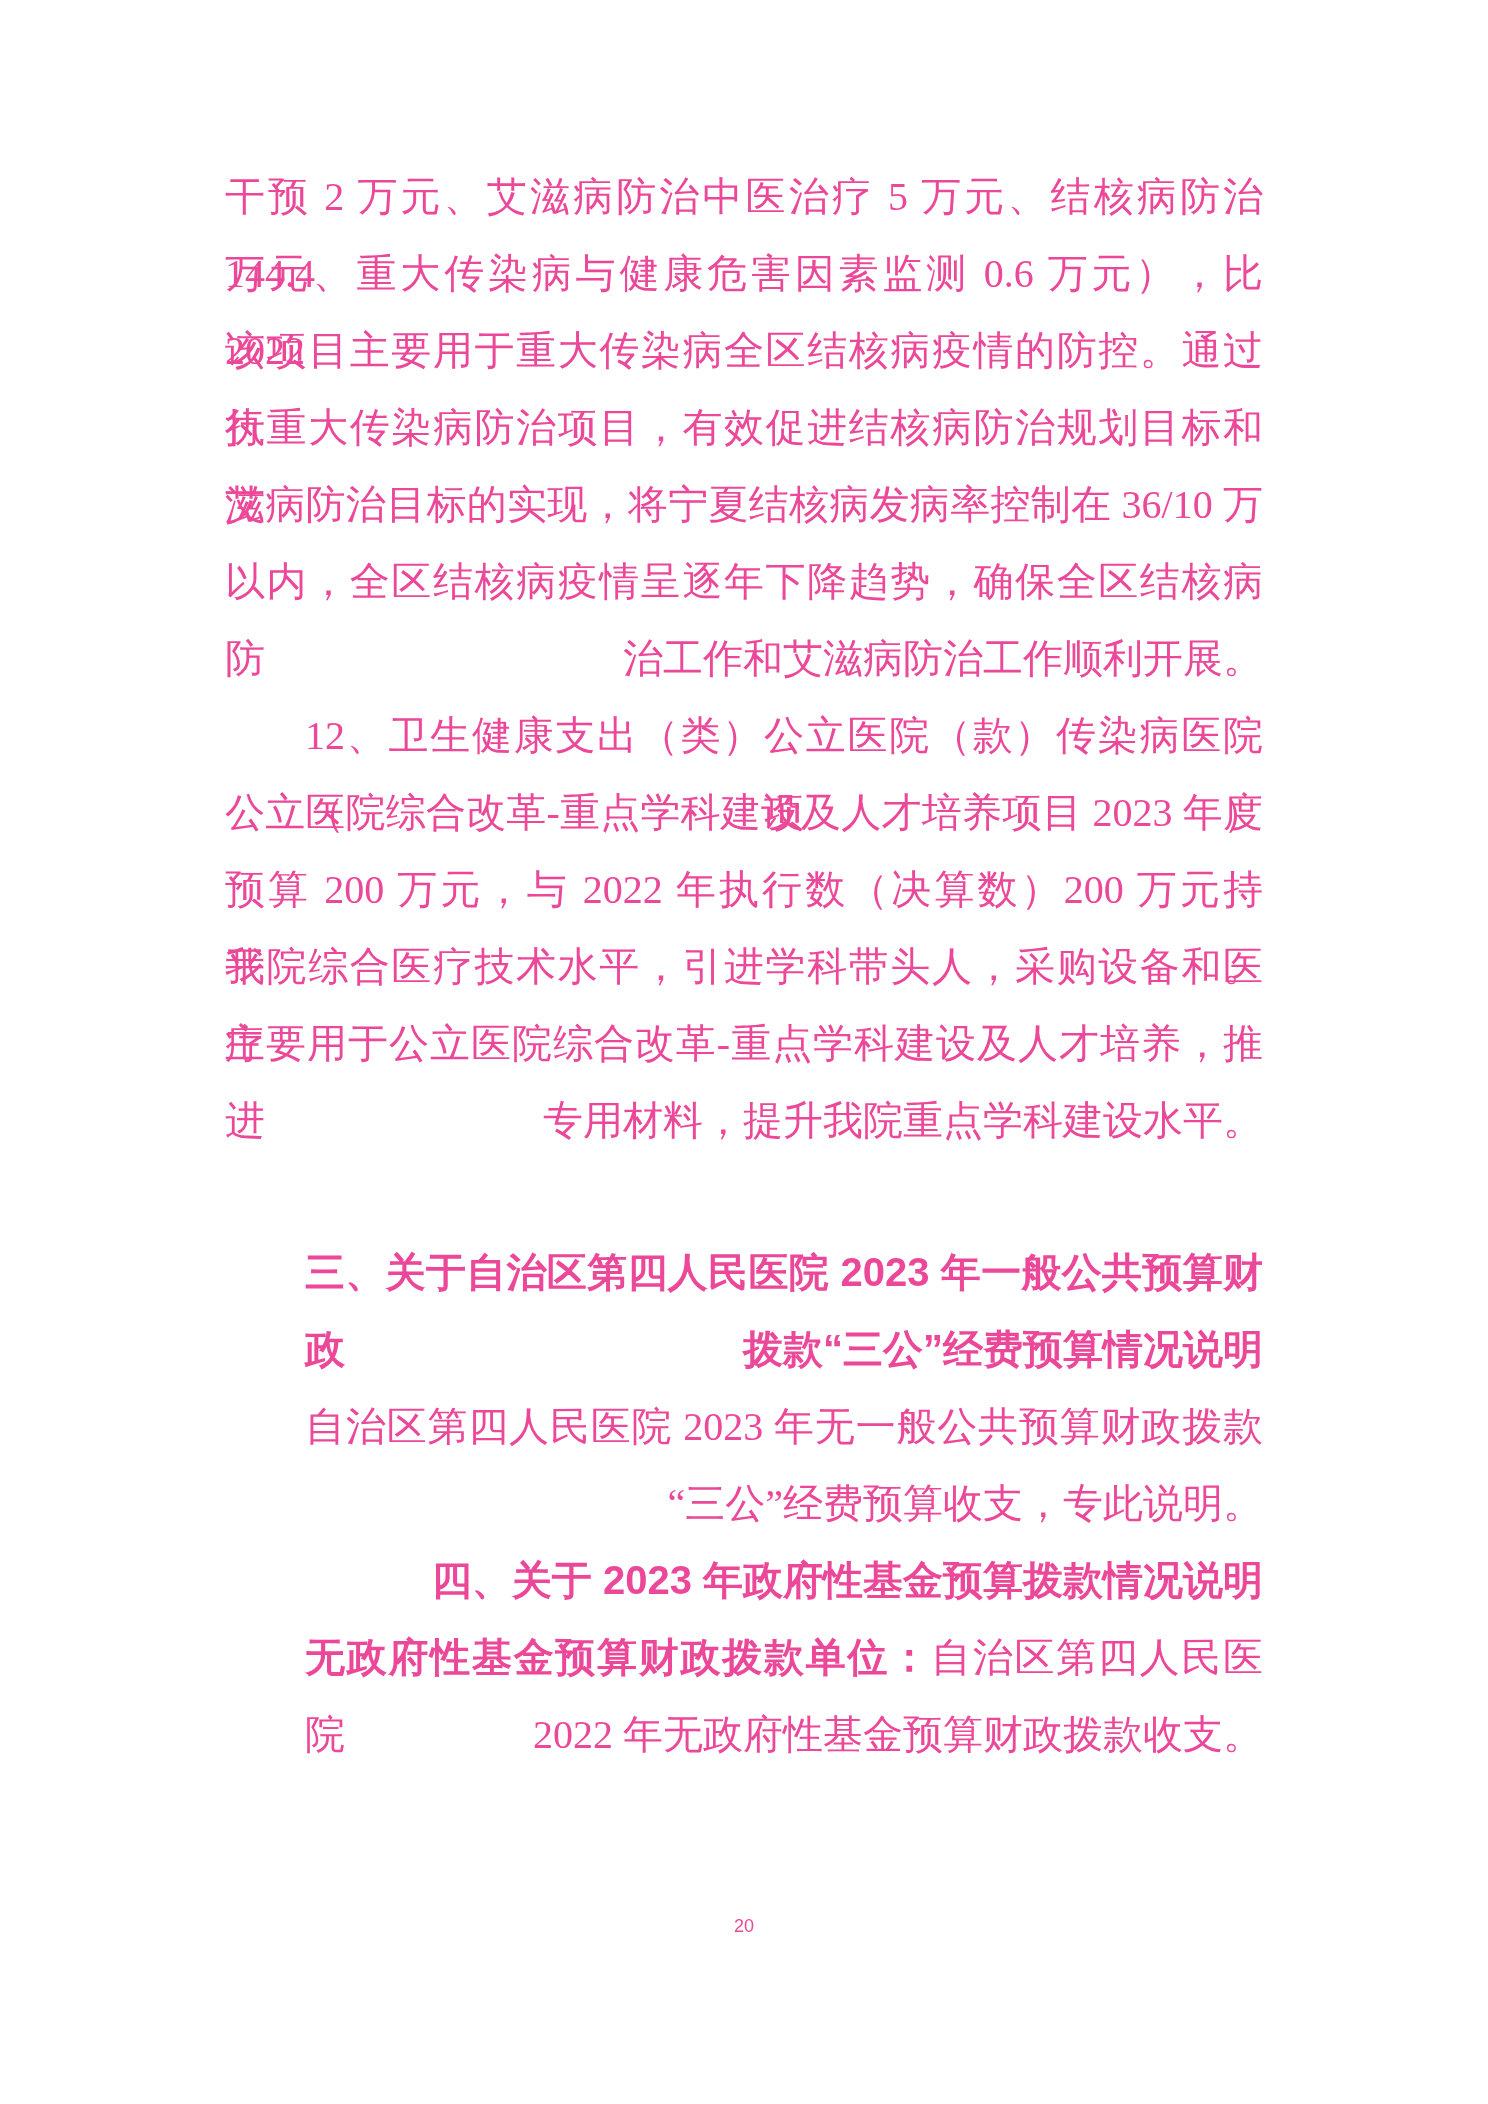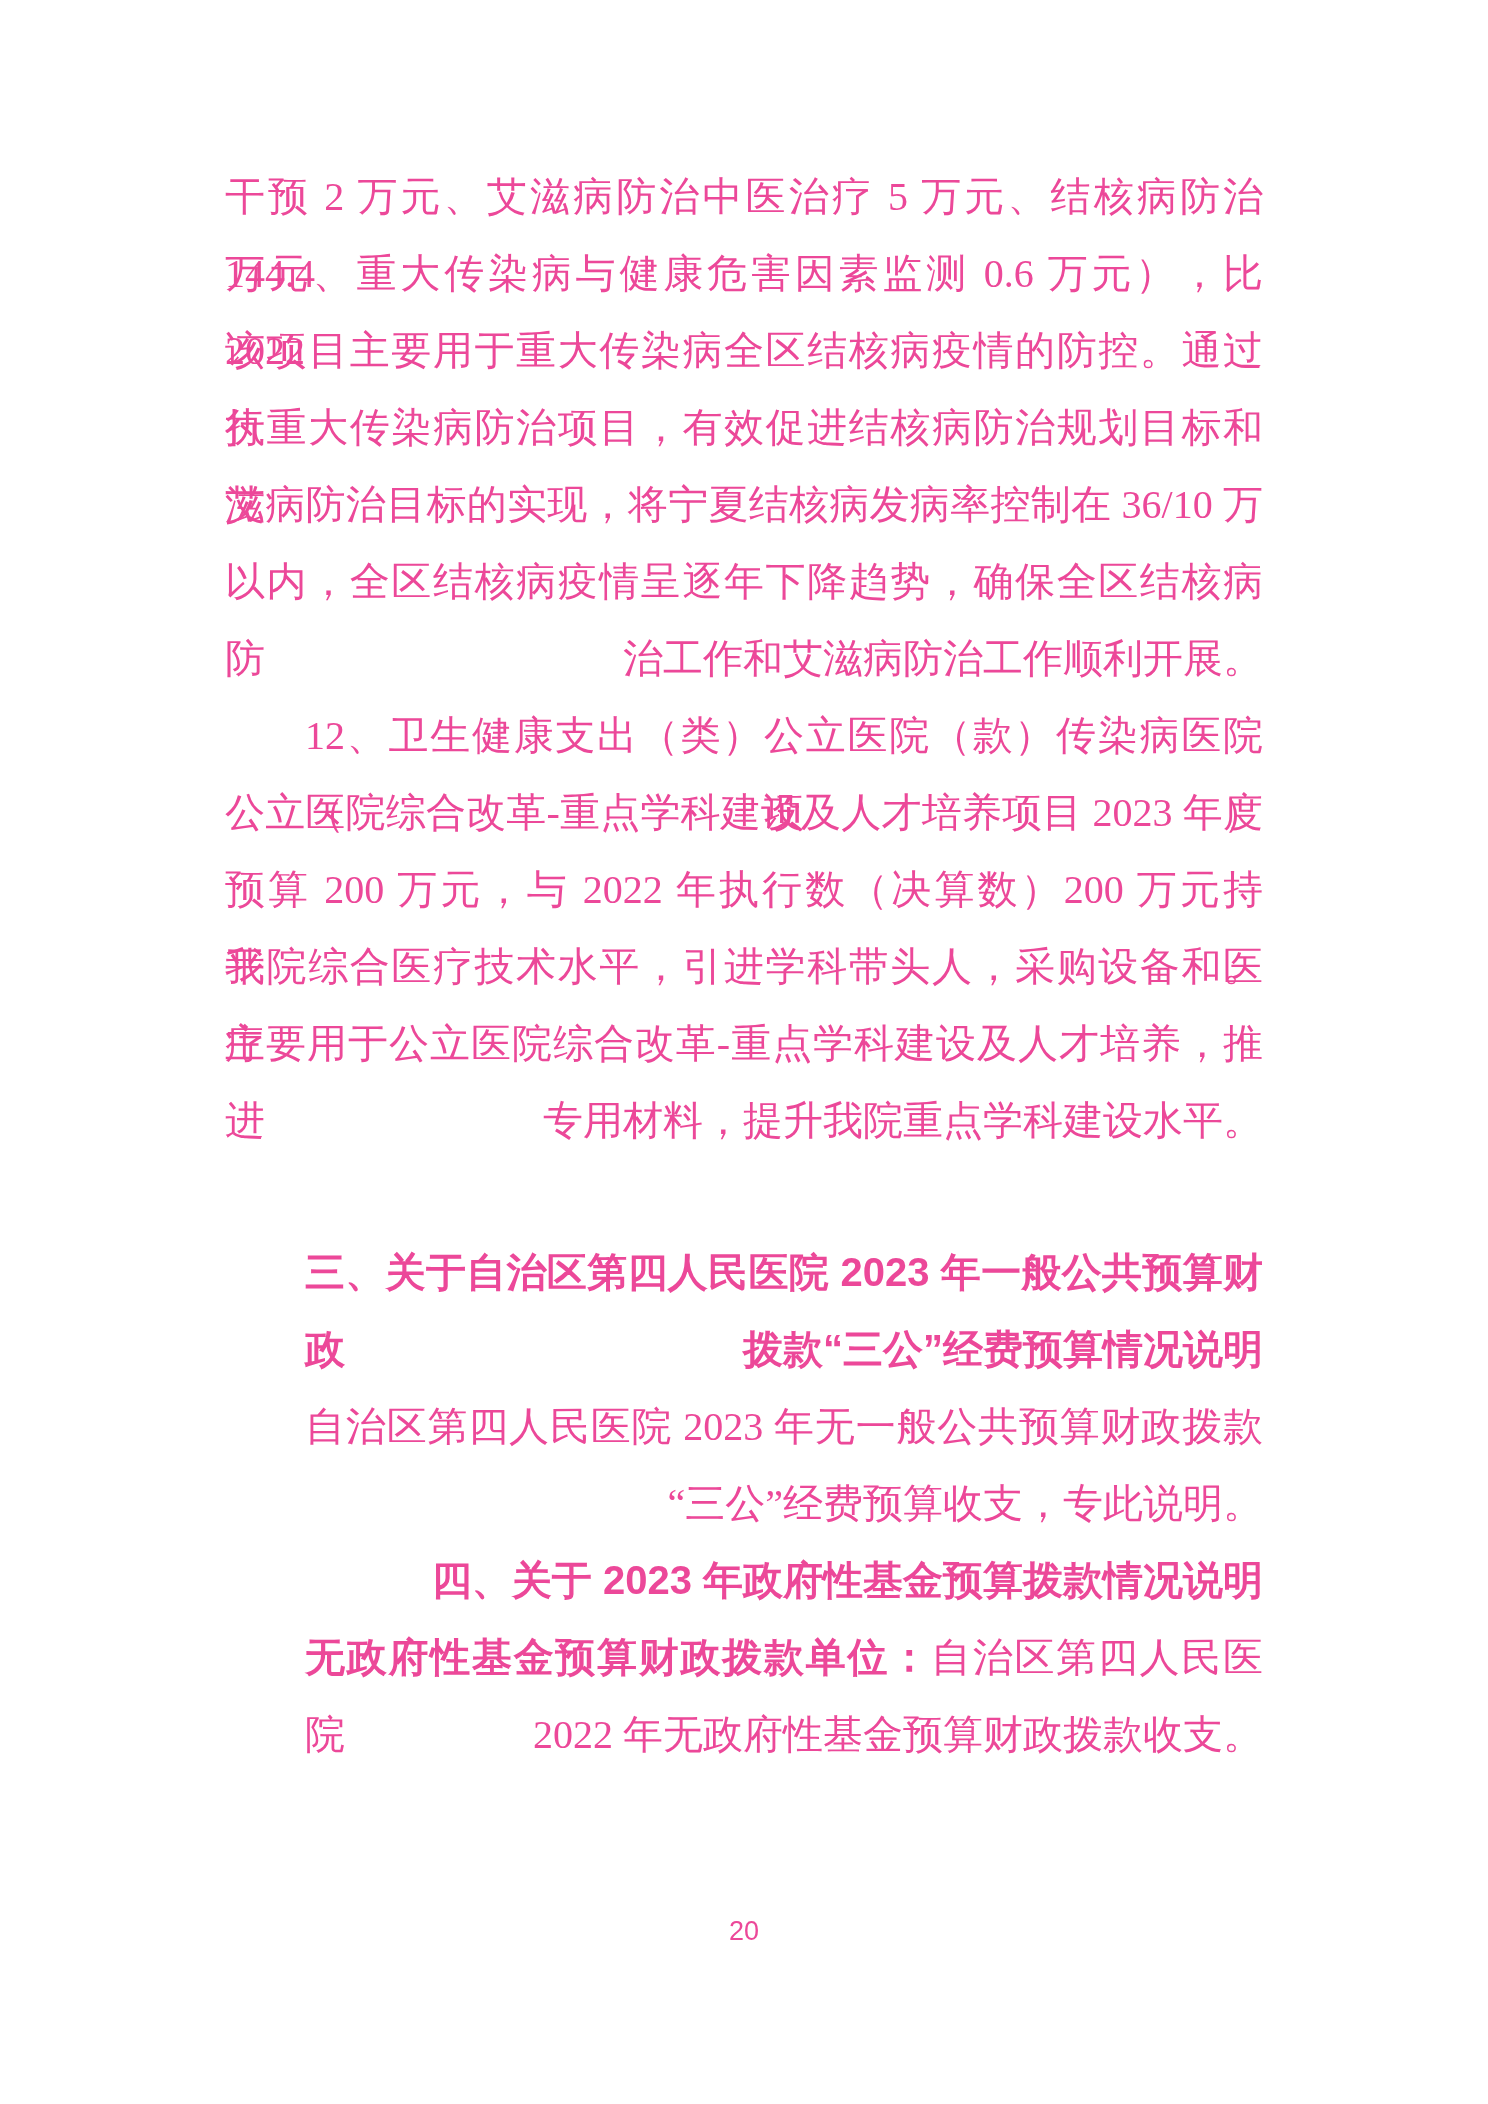--- a/index.html
+++ b/index.html
@@ -51,21 +51,21 @@
   }
   .lead {
     font-weight: 700;
   }
   .footer {
     position: absolute;
     left: 0;
     top: 1916px;
     width: 100%;
     text-align: center;
-    font-size: 27px;
+    font-size: 18px;
     font-family: "Liberation Sans", "DejaVu Sans", sans-serif;
   }
 </style>
 </head>
 <body>
 
 <div class="page">
   <div class="content">
 
     <p class="ln just">干预 2 万元、艾滋病防治中医治疗 5 万元、结核病防治 144.4</p>

